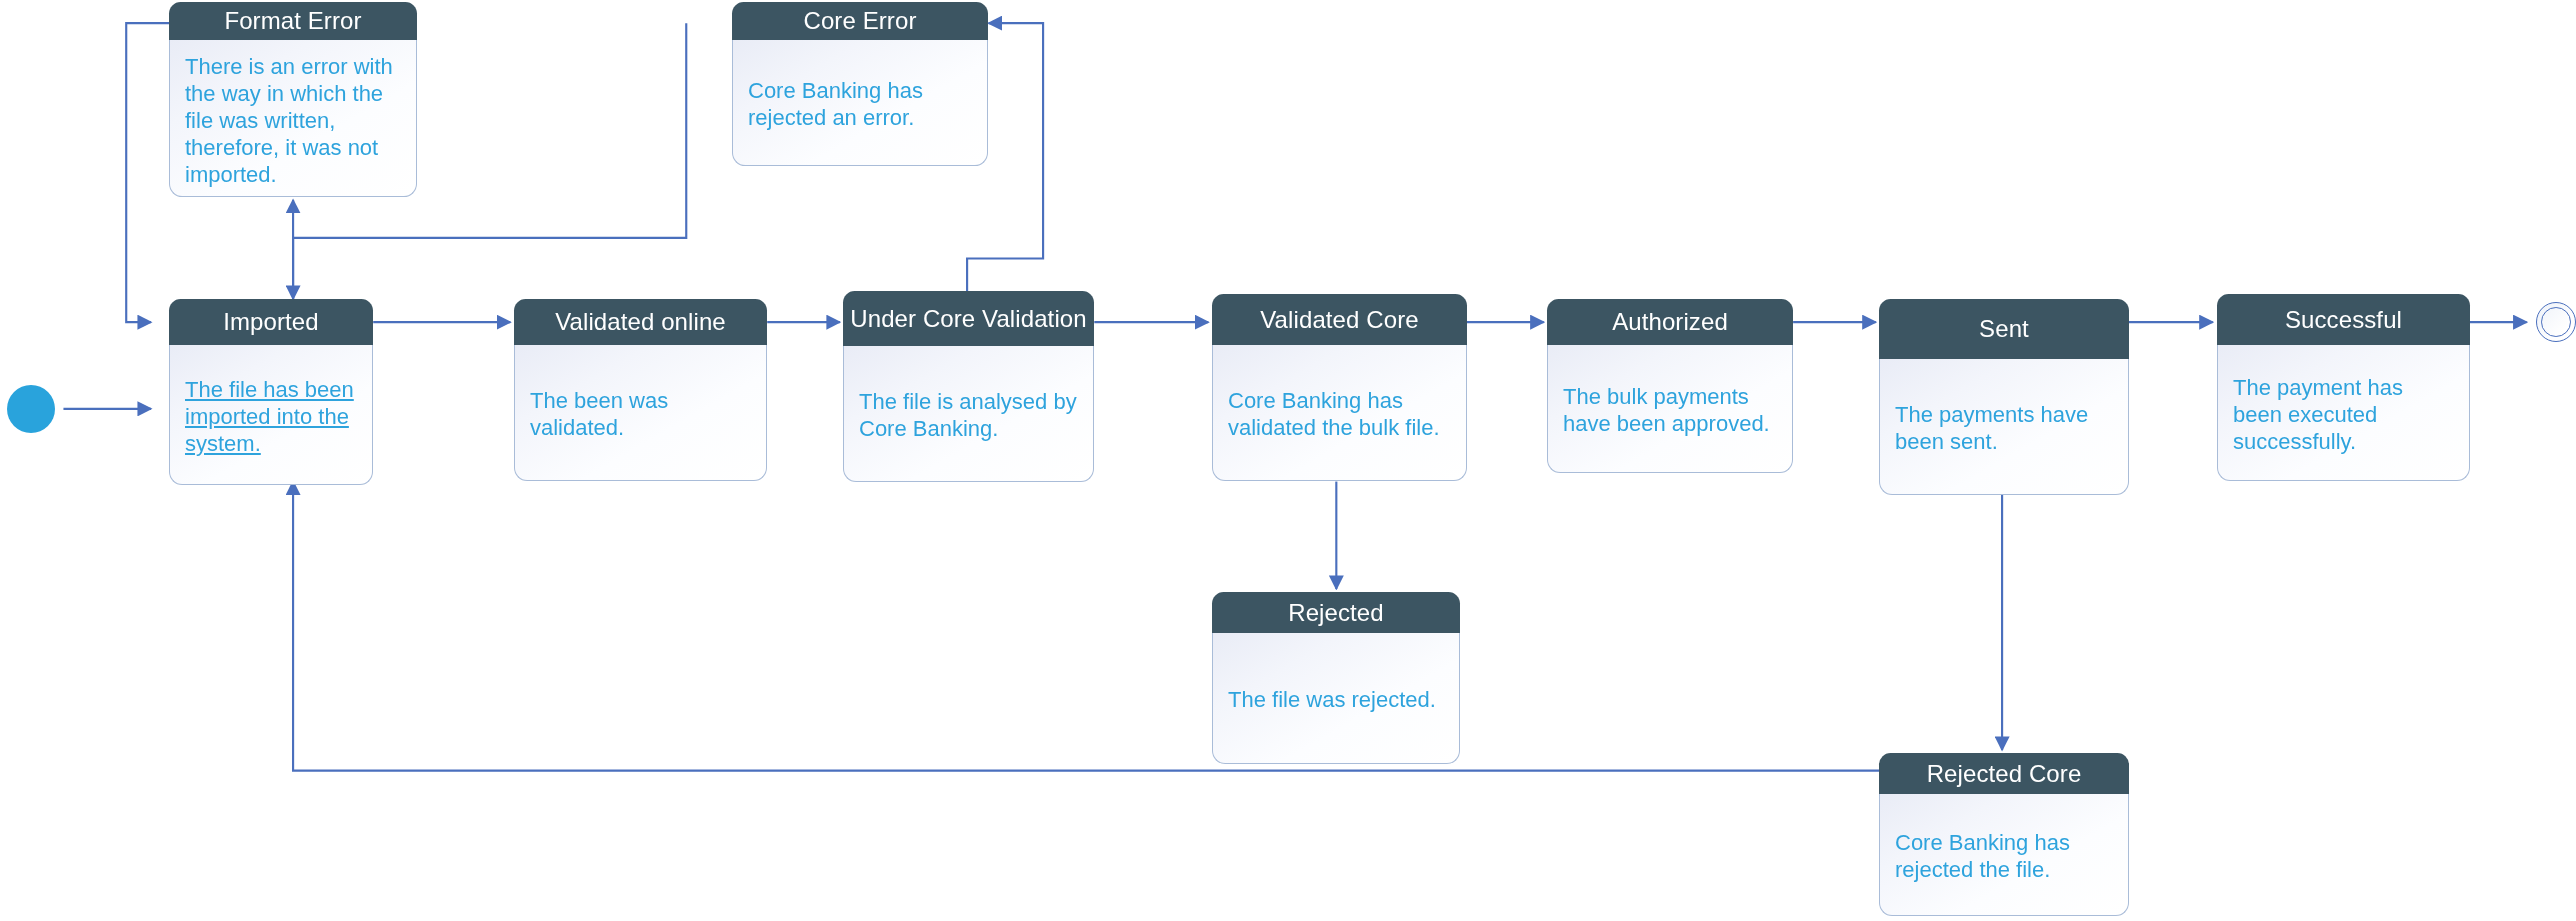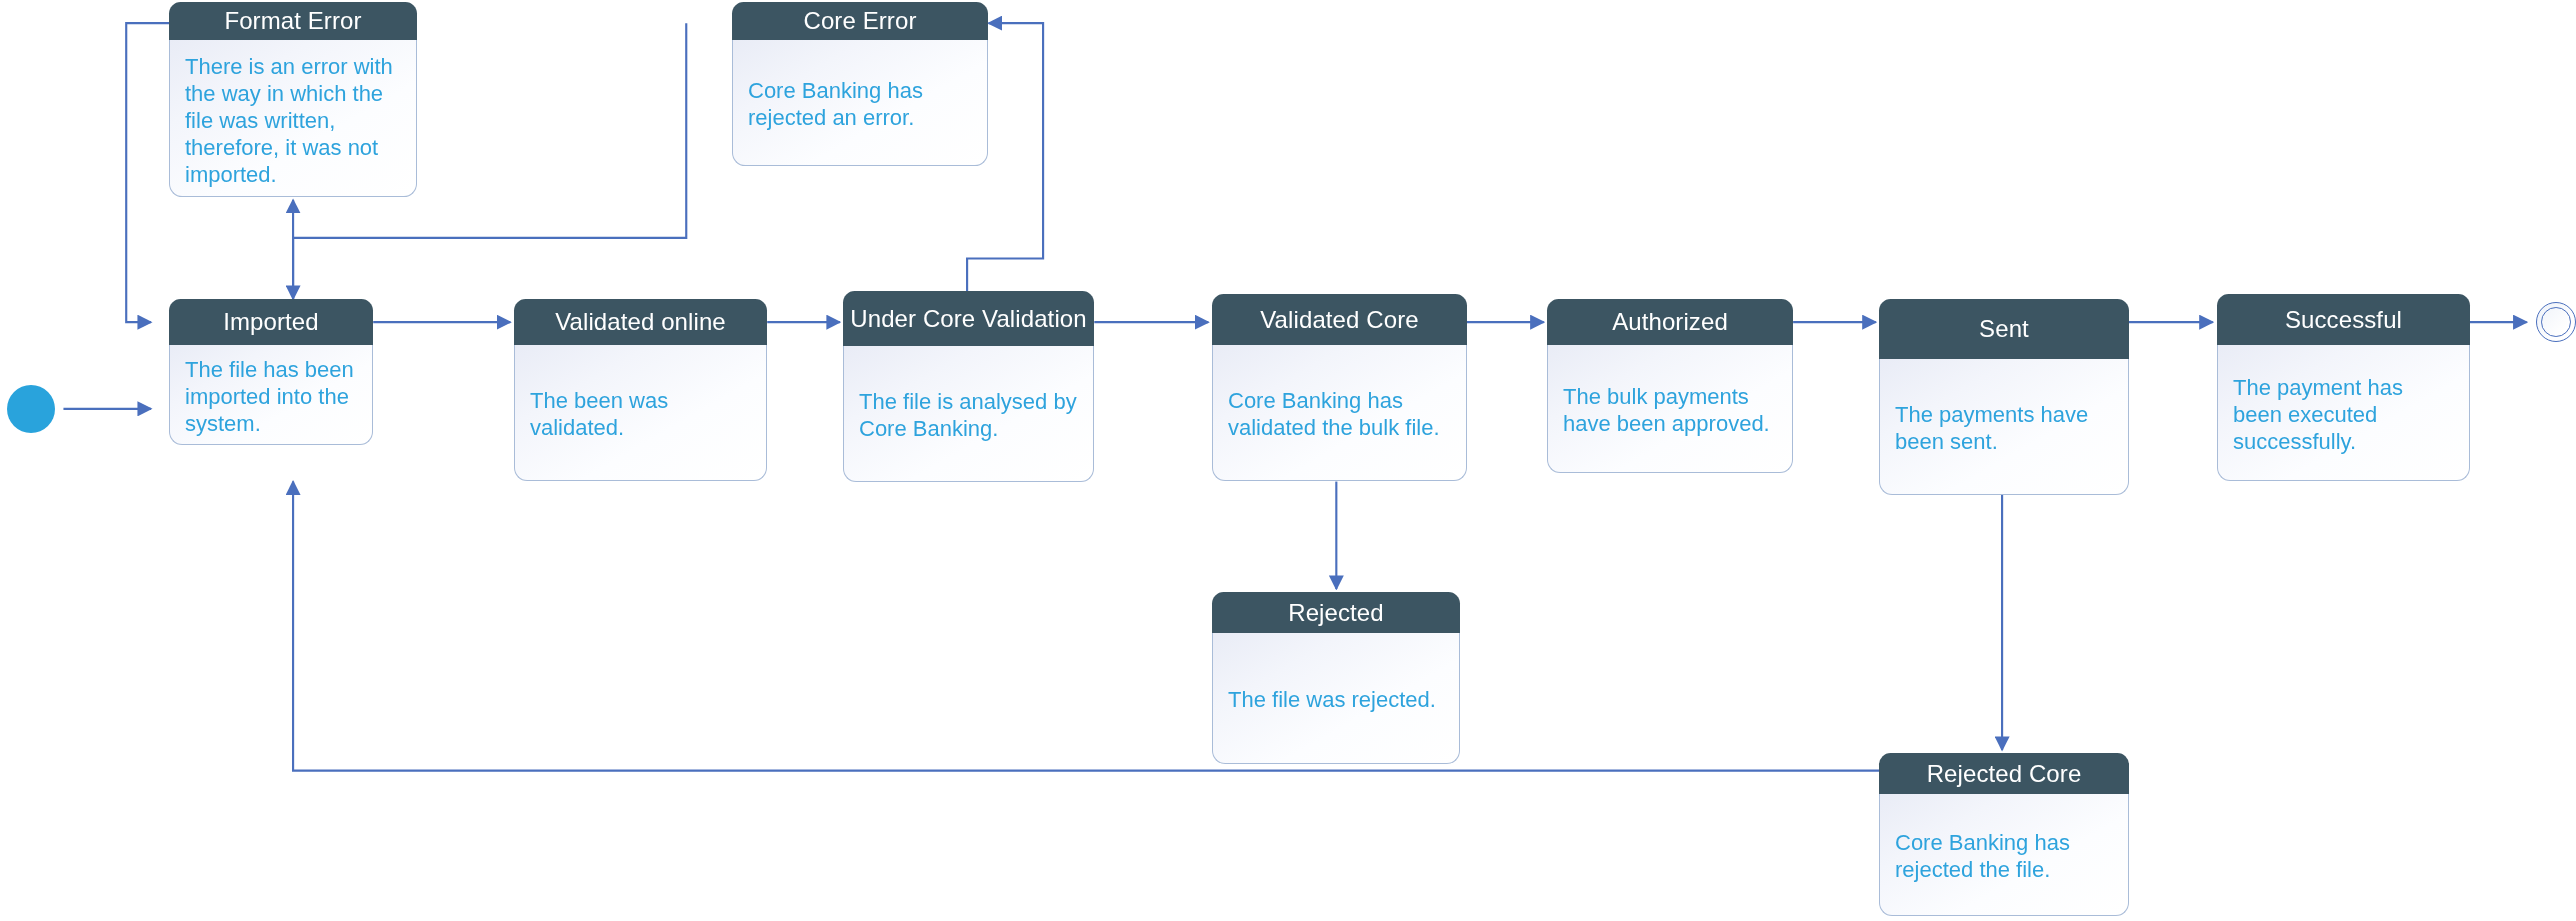--- a/index.html
+++ b/index.html
@@ -142,21 +142,21 @@
     <div class="state-body pad-top" style="height:157px;">There is an error with the way in which the file was written, therefore, it was not imported.</div>
   </div>
 
   <div class="state-node" style="left:732px; top:1.7px; width:256px;">
     <div class="state-header" style="height:38px;">Core Error</div>
     <div class="state-body" style="height:126px;">Core Banking has rejected an error.</div>
   </div>
 
   <div class="state-node" style="left:169px; top:299px; width:204px;">
     <div class="state-header" style="height:46px;">Imported</div>
-    <div class="state-body" style="height:100px;">The file has been imported into the system.</div>
+    <div class="state-body" style="height:140px;text-decoration:underline;">The file has been imported into the system.</div>
   </div>
 
   <div class="state-node" style="left:514px; top:299px; width:253px;">
     <div class="state-header" style="height:46px;">Validated online</div>
     <div class="state-body" style="height:136px;">The been was validated.</div>
   </div>
 
   <div class="state-node" style="left:843px; top:291px; width:251px;">
     <div class="state-header" style="height:55px;">Under Core Validation</div>
     <div class="state-body" style="height:136px;">The file is analysed by Core Banking.</div>

